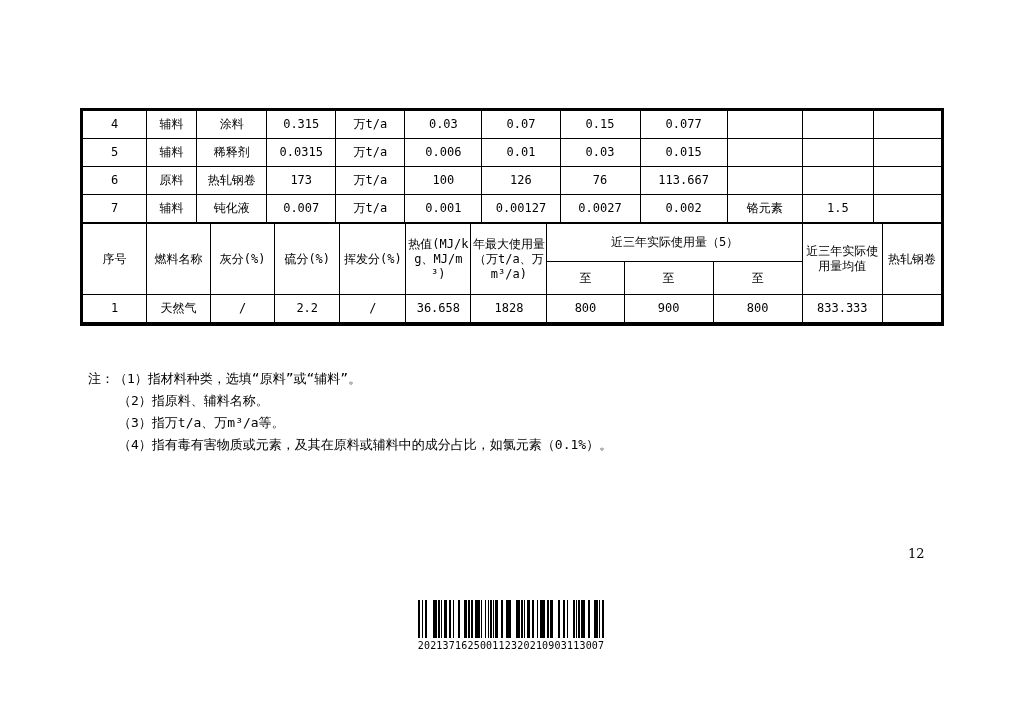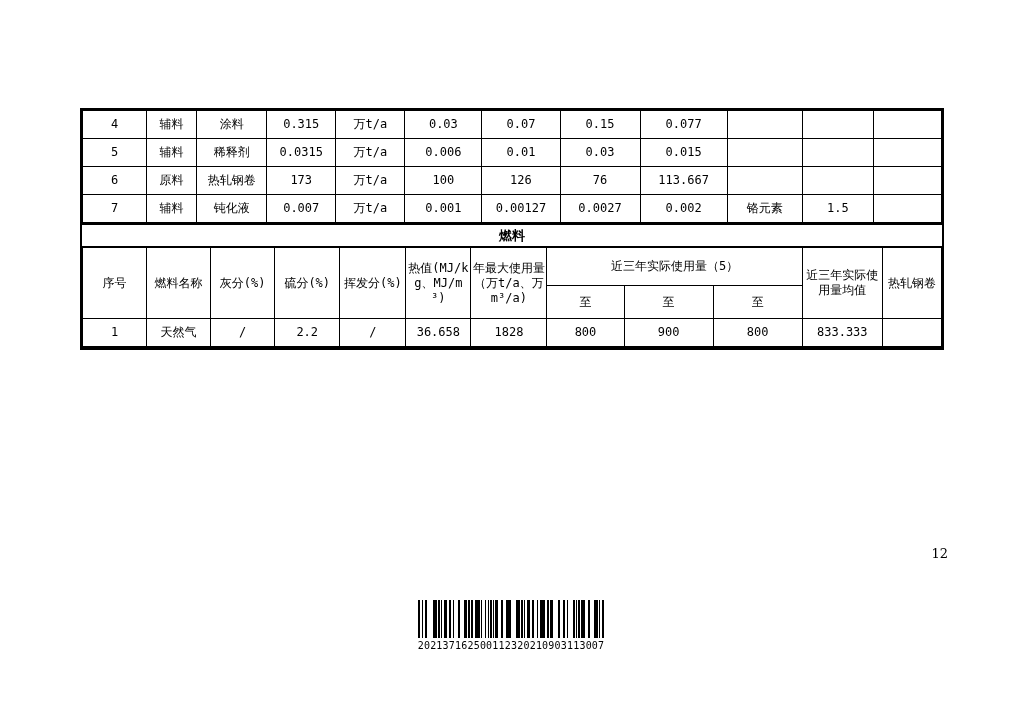--- a/index.html
+++ b/index.html
@@ -30,21 +30,21 @@
   .fuel .hdr-sub{height:33px;}
   .fuel .datarow{height:28px;}
 
   
   .notes{position:absolute;left:88px;top:368px;font-size:13px;line-height:22px;white-space:nowrap;}
   .note-line{height:22px;}
   .note-line.indent{margin-left:30px;}
 
   
   .page-number{
-    position:absolute;left:908px;top:546px;width:40px;text-align:right;
+    position:absolute;left:908px;top:546px;width:40px;text-align:left;
     font-family:"DejaVu Serif","Liberation Serif",serif;font-size:13px;
   }
 
   
   .barcode{position:absolute;left:417px;top:600px;width:188px;text-align:center;}
   .bars{height:38px;display:flex;align-items:stretch;justify-content:center;background:#fff;}
   .bars span{display:block;height:100%;flex:0 0 auto;}
   .barcode-number{
     margin-top:1px;font-size:10px;line-height:14px;white-space:nowrap;
     font-family:"DejaVu Sans Mono",monospace;letter-spacing:0.2px;
@@ -125,21 +125,20 @@
         <td>0.00127</td>
         <td>0.0027</td>
         <td>0.002</td>
         <td>铬元素</td>
         <td>1.5</td>
         <td></td>
       </tr>
     </tbody>
       </table>
 
-    <div class="fuel-band">燃料</div>
 
     <table class="fuel">
       <colgroup>
         <col style="width:64px">
           <col style="width:64px">
           <col style="width:64px">
           <col style="width:65px">
         <col style="width:66px">
           <col style="width:65px">
           <col style="width:76px">
@@ -178,20 +177,26 @@
         <td>800</td>
         <td>900</td>
         <td>800</td>
         <td>833.333</td>
         <td></td>
       </tr>
     </tbody>
       </table>
   </div>
 
+  <div class="notes">
+    <div class="note-line"><span>注：</span><span>（1）指材料种类，选填“原料”或“辅料”。</span></div>
+    <div class="note-line indent">（2）指原料、辅料名称。</div>
+    <div class="note-line indent">（3）指万t/a、万m³/a等。</div>
+    <div class="note-line indent">（4）指有毒有害物质或元素，及其在原料或辅料中的成分占比，如氯元素（0.1%）。</div>
+  </div>
 
   <div class="page-number">12</div>
 
   <div class="barcode">
     <div class="bars">
         <span style="width:2.6px;background:#000"></span>
         <span style="width:1.3px;background:#fff"></span>
         <span style="width:1.3px;background:#000"></span>
         <span style="width:2.6px;background:#fff"></span>
         <span style="width:1.3px;background:#000"></span>

